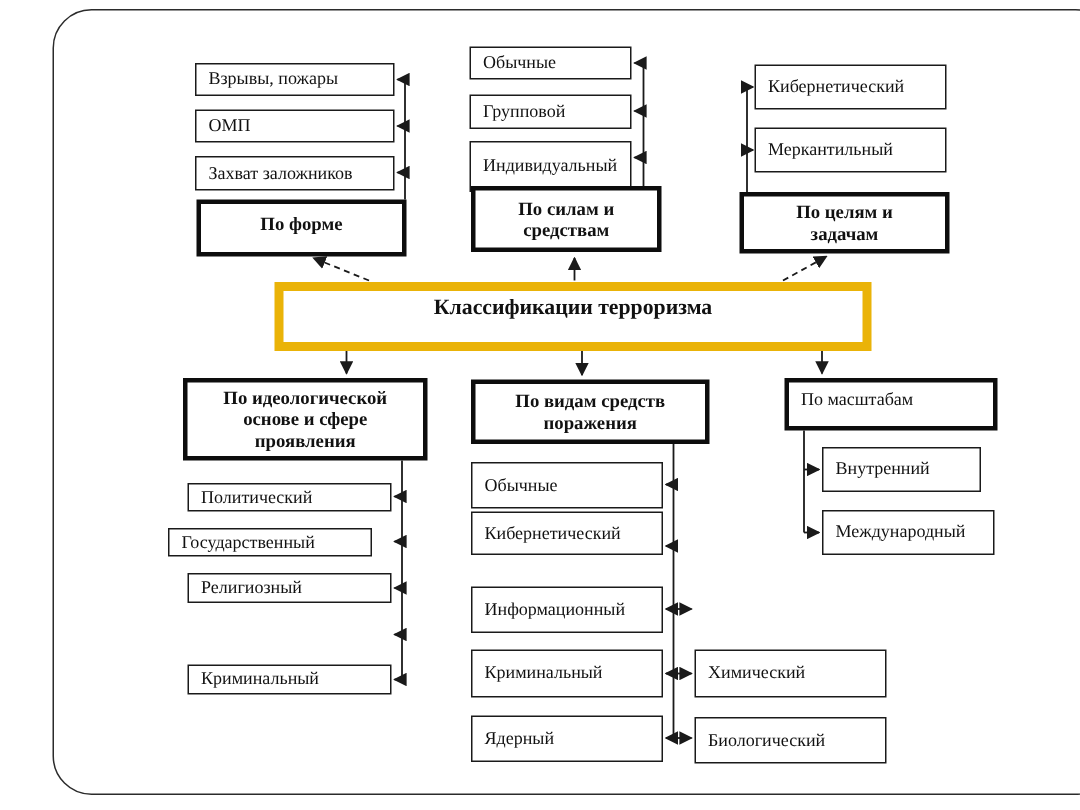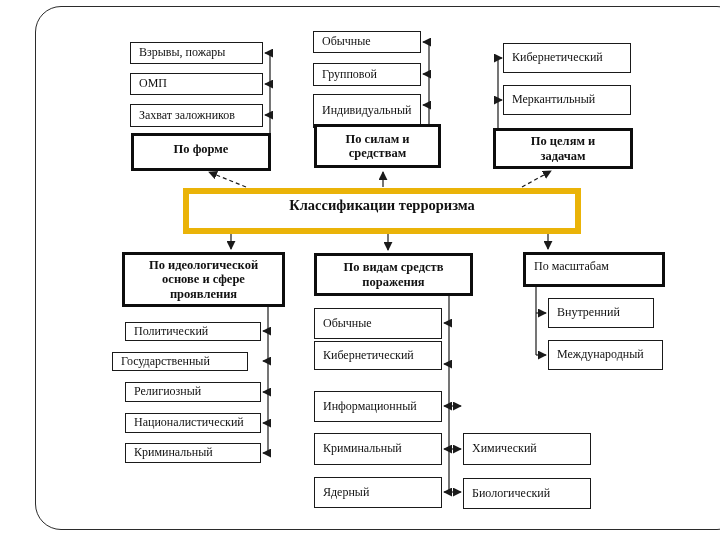--- a/index.html
+++ b/index.html
@@ -43,21 +43,20 @@
 задачам</div>
 
   <div class="box central" style="left:155px;top:188px;width:398px;height:46px">Классификации терроризма</div>
 
   <div class="box thin" style="left:97px;top:322px;width:136px;height:19px">Политический</div>
   <div class="box thick" style="left:94px;top:252px;width:163px;height:55px">По идеологической
 основе и сфере
 проявления</div>
   <div class="box thin" style="left:84px;top:352px;width:136px;height:19px">Государственный</div>
   <div class="box thin" style="left:97px;top:382px;width:136px;height:20px">Религиозный</div>
-  <div class="box thin" style="left:97px;top:413px;width:136px;height:20px">Националистический</div>
   <div class="box thin" style="left:97px;top:443px;width:136px;height:20px">Криминальный</div>
 
   <div class="box thick" style="left:286px;top:253px;width:159px;height:43px">По видам средств
 поражения</div>
   <div class="box thin" style="left:286px;top:308px;width:128px;height:31px">Обычные</div>
   <div class="box thin" style="left:286px;top:341px;width:128px;height:29px">Кибернетический</div>
   <div class="box thin" style="left:286px;top:391px;width:128px;height:31px">Информационный</div>
   <div class="box thin" style="left:286px;top:433px;width:128px;height:32px">Криминальный</div>
   <div class="box thin" style="left:286px;top:477px;width:128px;height:31px">Ядерный</div>
 

